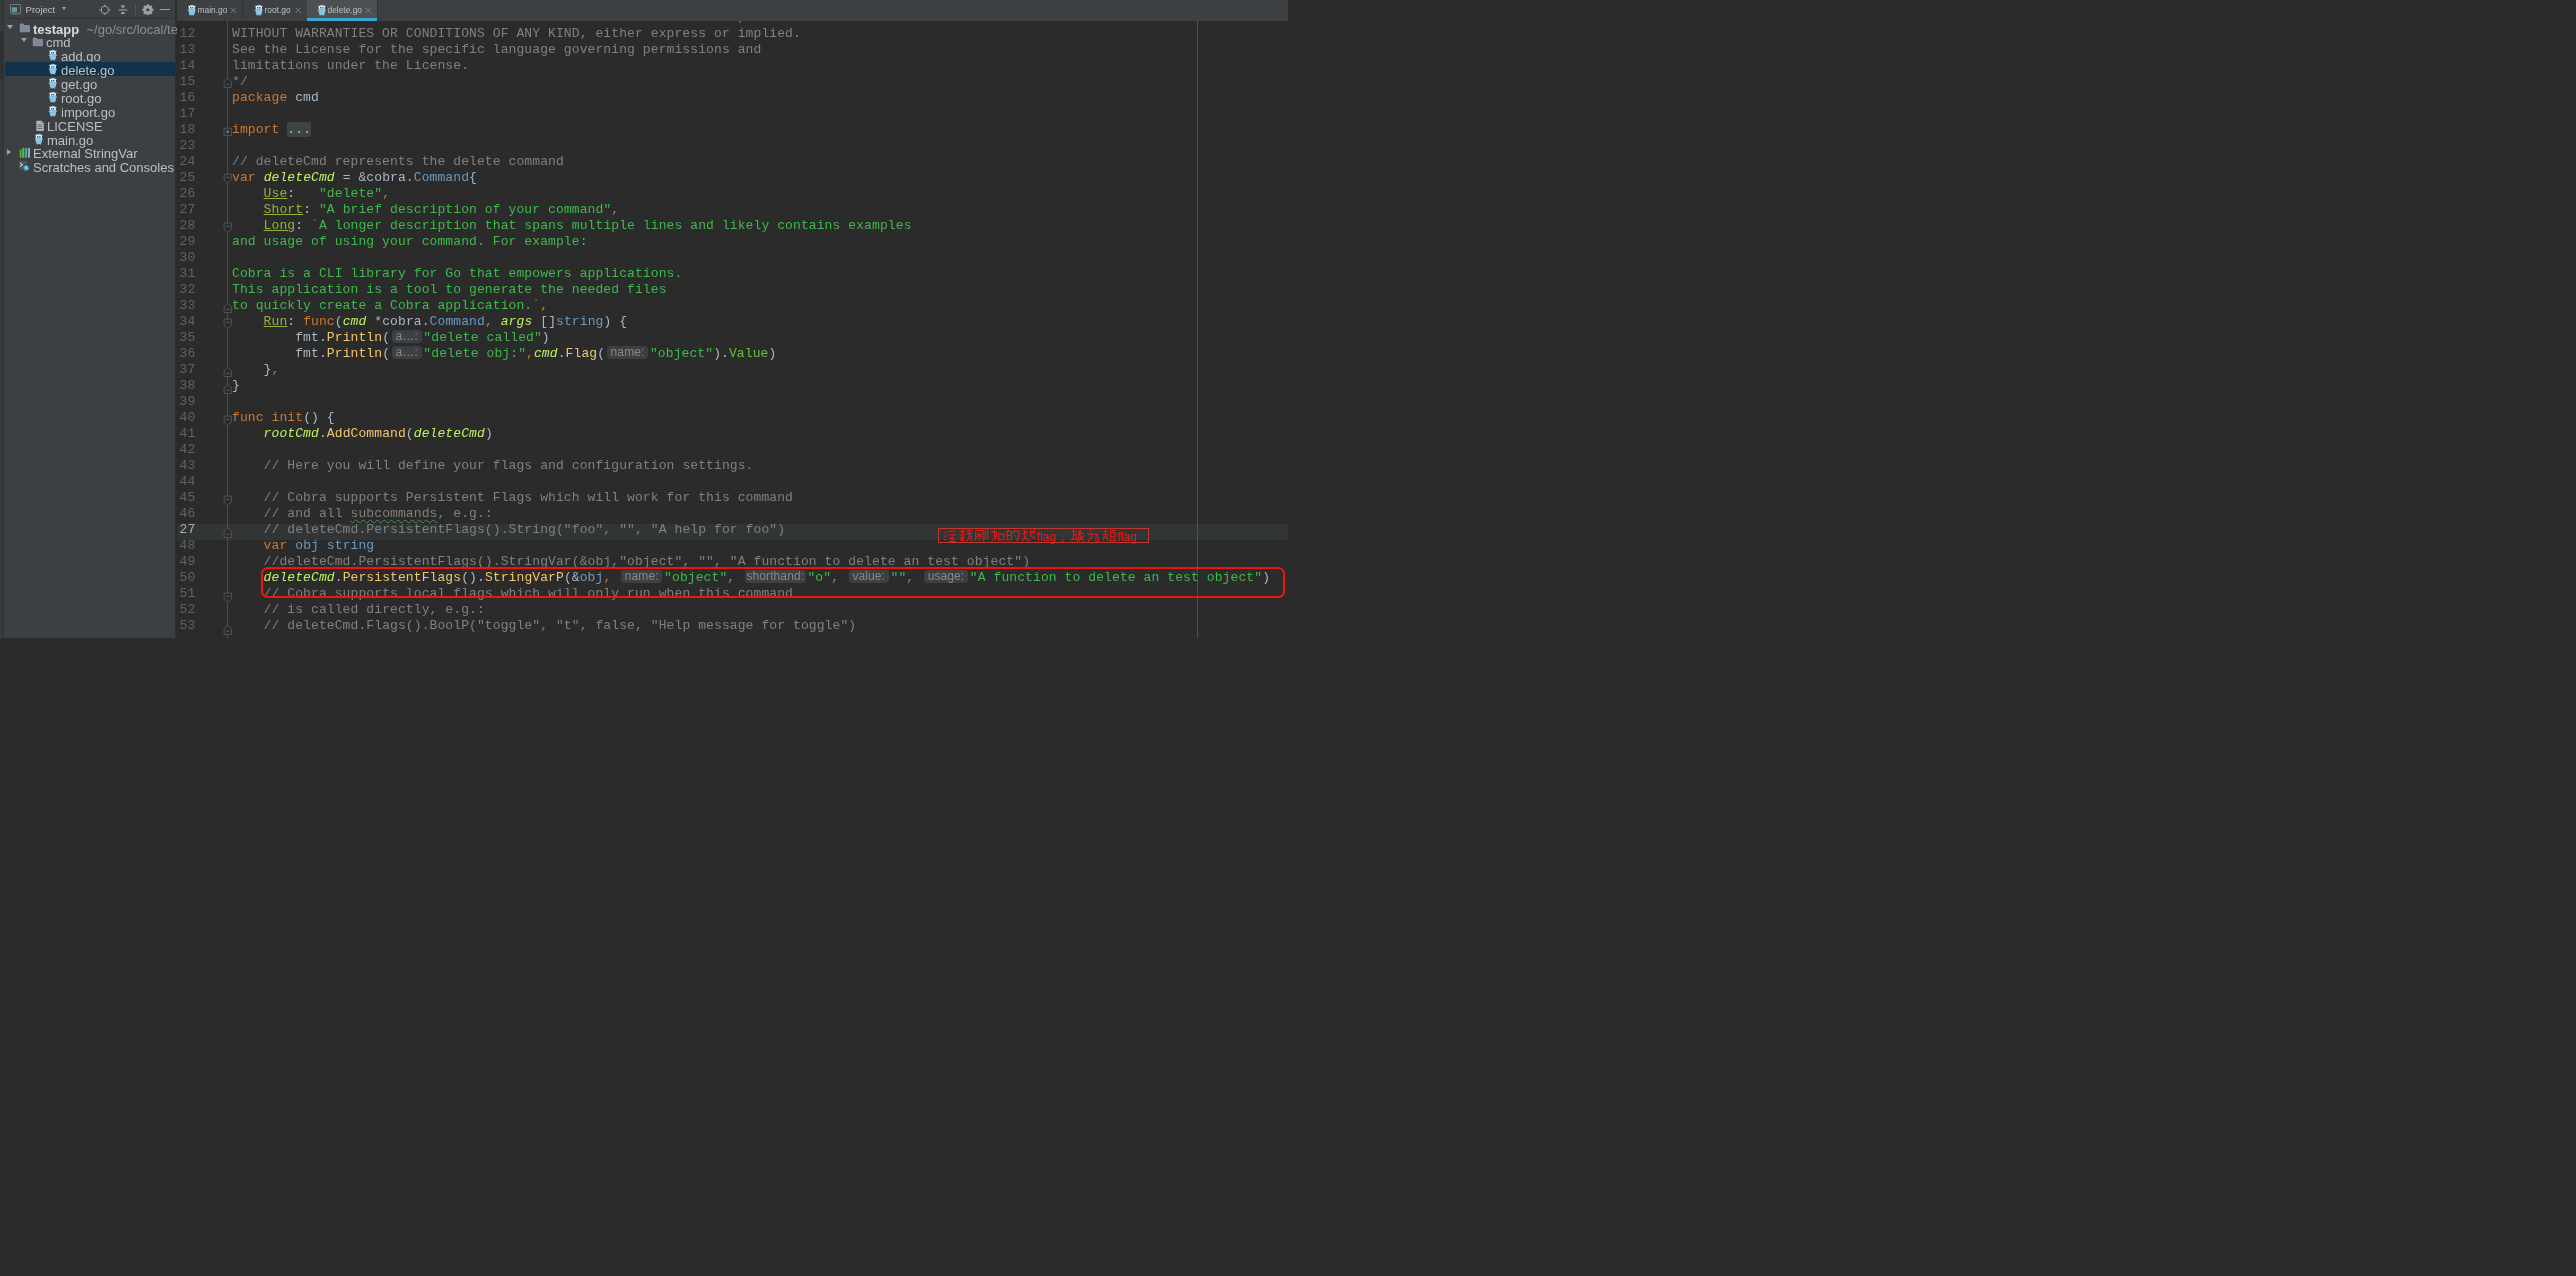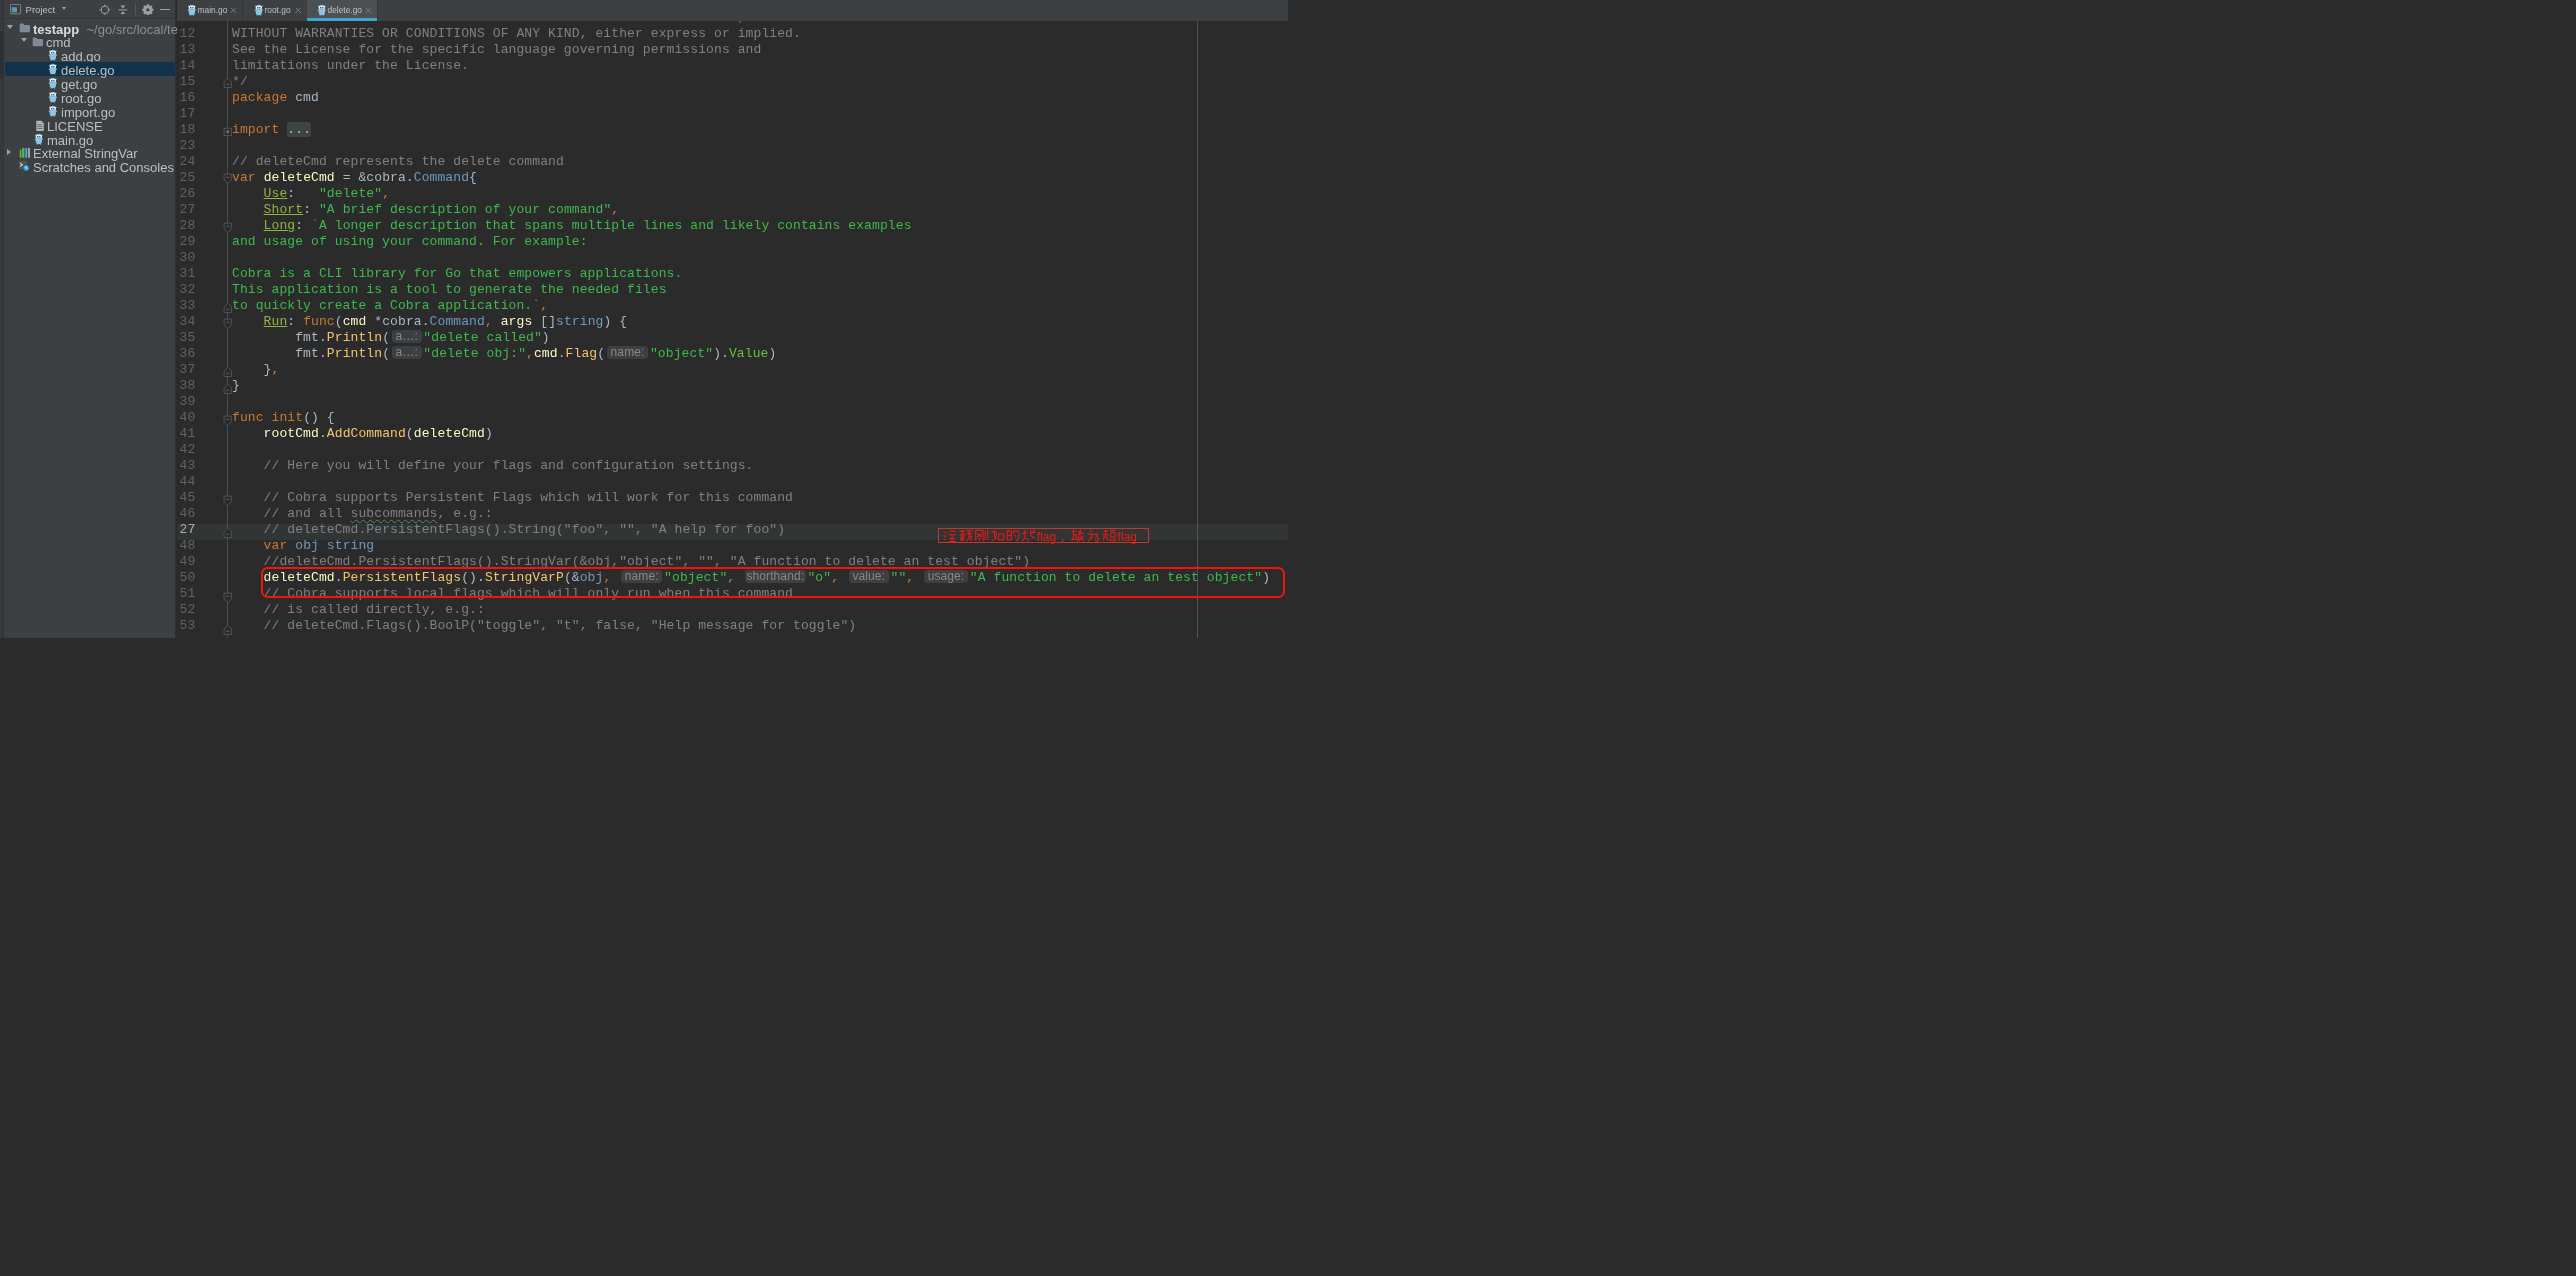--- a/index.html
+++ b/index.html
@@ -33,21 +33,21 @@
   #gutter { position:absolute; font:13px/16px "Liberation Mono", monospace;
             color:#606366; text-align:right; white-space:pre; letter-spacing:0.1px; }
   #code { position:absolute; font:13px/16px "Liberation Mono", monospace; color:#A9B7C6;
           white-space:pre; letter-spacing:0.1px; }
   #code div { height:16px; }
   .c  { color:#808080;text-align:center; }
   .k  { color:#CC7832; }
   .s  { color:#3EB94C; }
   .f  { color:#92B33C;text-decoration:underline; }
   .vl { color:#69BE3A; }
-  .v  { color:#fef9c3; }
+  .v  { color:#bef264;font-style:italic; }
   .fn { color:#F2C66D; }
   .b  { color:#6C99BE; }
   .u  { text-decoration:underline; text-decoration-style:wavy; text-decoration-color:#4E9052;
         text-decoration-thickness:1px; text-underline-offset:2.2px; }
   .h  { display:inline-block; font:12px/13px "Liberation Sans", sans-serif; color:#85898C;
         background:#3C4043; border-radius:3.7px; padding:0 3.7px; margin:0 1.8px; vertical-align:0.7px; }
   .fold { background:#3E4344; color:#A9B7C6; border-radius:2.2px; }
   .fm { position:absolute; width:9.5px; height:11.7px; }
 </style>
 </head>

